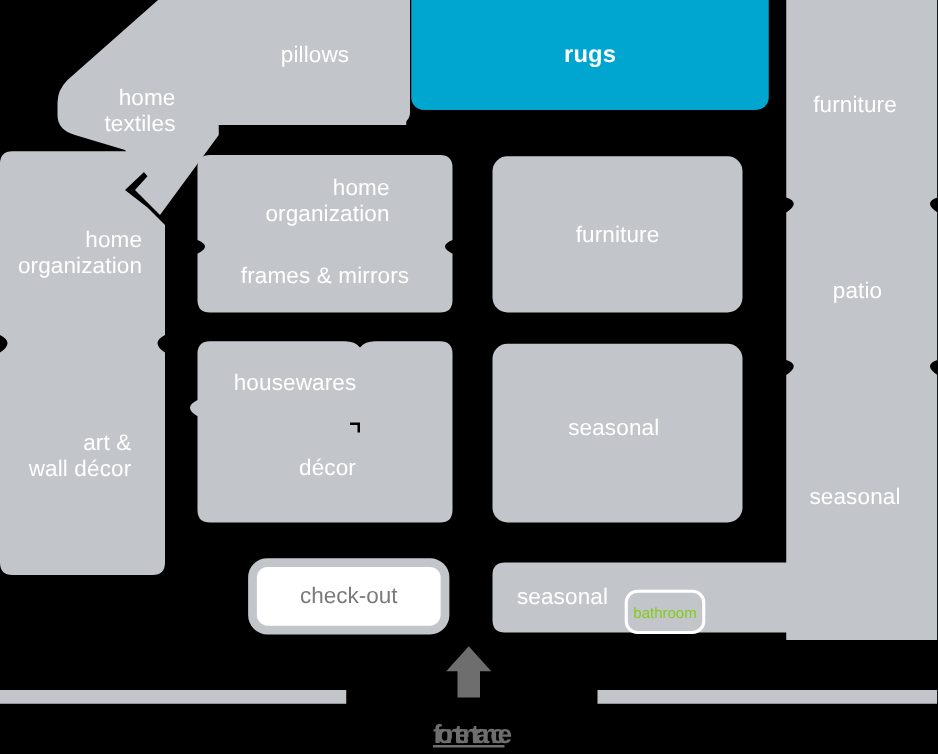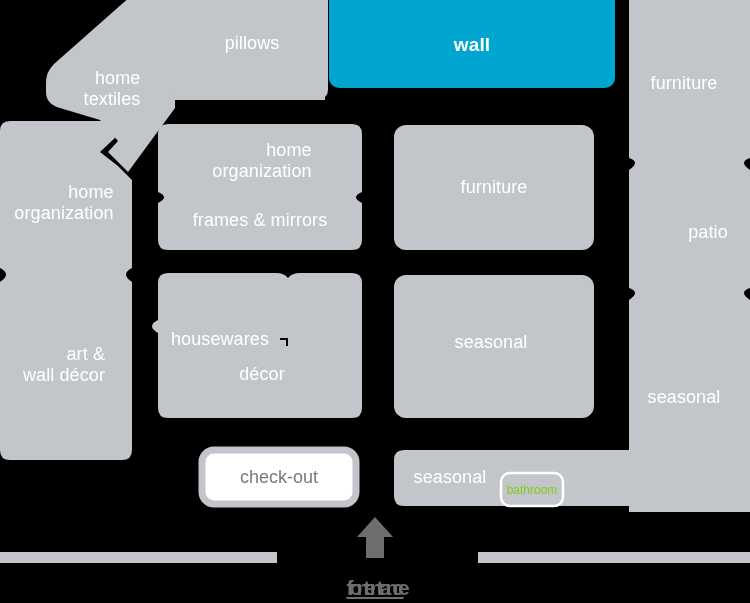--- a/index.html
+++ b/index.html
@@ -186,37 +186,37 @@
              L 366 537
              L 357 537
              Z"></path>
   </svg>
 
   <div class="zone-label centered" style="left:112px; top:89px;">home
 textiles</div>
 
   <div class="zone-label centered" style="left:252px; top:44px;">pillows</div>
 
-  <div class="zone-label centered rugs-label" style="left:472px; top:45px;">wall</div>
+  <div class="zone-label centered rugs-label" style="left:472px; top:45px;">rugs</div>
 
   <div class="zone-label centered" style="left:684px; top:84px;">furniture</div>
 
   <div class="zone-label centered" style="left:64px; top:203px;">home
 organization</div>
 
   <div class="zone-label centered" style="left:262px; top:161px;">home
 organization</div>
 
   <div class="zone-label centered" style="left:260px; top:221px;">frames &amp; mirrors</div>
 
   <div class="zone-label centered" style="left:494px; top:188px;">furniture</div>
 
-  <div class="zone-label centered" style="left:708px; top:233px;">patio</div>
-
-  <div class="zone-label centered" style="left:220px; top:307px;margin-top:33px;">housewares</div>
+  <div class="zone-label centered" style="left:686px; top:233px;">patio</div>
+
+  <div class="zone-label centered" style="left:236px; top:307px;">housewares</div>
 
   <div class="zone-label centered" style="left:262px; top:375px;">décor</div>
 
   <div class="zone-label centered" style="left:491px; top:343px;">seasonal</div>
 
   <div class="zone-label centered" style="left:64px; top:365px;">art &amp;
 wall décor</div>
 
   <div class="zone-label centered" style="left:684px; top:398px;">seasonal</div>
 

